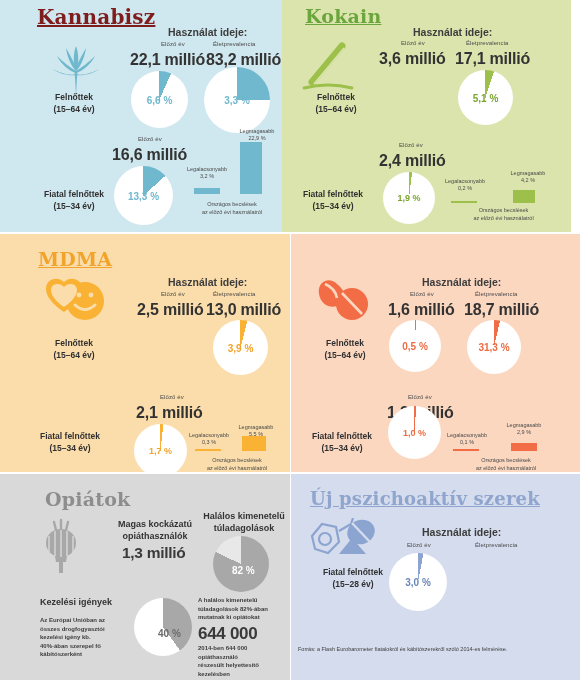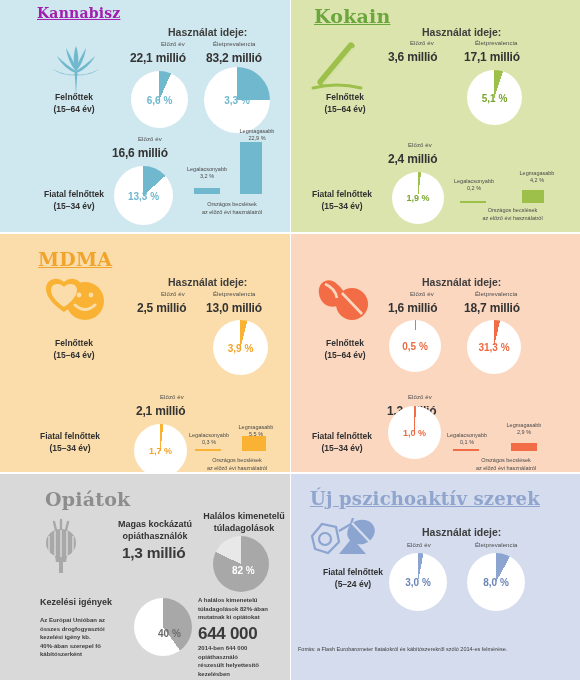--- a/index.html
+++ b/index.html
@@ -6,52 +6,52 @@
   body{
     width:580px;height:680px;overflow:hidden;
     background:#ffffff;
     font-family:"Liberation Sans",sans-serif;
     -webkit-font-smoothing:antialiased;
   }
   .sheet{position:relative;width:580px;height:680px;}
   .panel{position:absolute;box-sizing:border-box;overflow:hidden;}
   
   .p-cannabis{left:0;top:0;width:290px;height:232px;background:#cfe7ee;}
-  .p-cocaine{left:291px;top:0;width:289px;height:232px;background:#dbe4ad;padding-left:32px;}
+  .p-cocaine{left:282px;top:0;width:289px;height:232px;background:#dbe4ad;padding-left:32px;}
   .p-mdma{left:0;top:234px;width:290px;height:238px;background:#fbddab;}
   .p-amph{left:291px;top:234px;width:289px;height:238px;background:#fbd7c0;}
   .p-opiates{left:0;top:474px;width:290px;height:206px;background:#d9d9d9;}
   .p-nps{left:291px;top:474px;width:289px;height:206px;background:#d4dced;}
 
   .ptitle{
     position:absolute;
     font-family:"DejaVu Serif","Liberation Serif",serif;
     font-weight:bold;
     letter-spacing:.2px;
     white-space:nowrap;
   }
-  .t-cannabis{left:37px;top:5px;font-size:14px;color:#a21caf;text-decoration:underline;}
+  .t-cannabis{left:37px;top:5px;font-size:20px;color:#7f1d1d;text-decoration:underline;}
   .t-cocaine{left:23px;top:5px;font-size:19px;color:#6aa63c;text-decoration:underline;}
   .t-mdma{left:38px;top:14px;font-size:19px;color:#f2a42a;text-decoration:underline;}
   .t-amph{left:20px;top:14px;font-size:17px;color:#ee7350;text-decoration:underline;}
   .t-opiates{left:45px;top:14px;font-size:19px;color:#8d8d8d;}
   .t-nps{left:19px;top:14px;font-size:18px;color:#8fa5cd;text-decoration:underline;}
 
   .icon{position:absolute;}
 
   .hdr{
     position:absolute;font-size:10.5px;font-weight:bold;color:#3c3c3c;
     white-space:nowrap;
   }
   .sublbl{
     position:absolute;font-size:6px;color:#4a4a4a;white-space:nowrap;
     letter-spacing:.1px;
   }
   .bignum{
-    position:absolute;font-size:12px;font-weight:bold;color:#333333;
+    position:absolute;font-size:16px;font-weight:bold;color:#333333;
     white-space:nowrap;letter-spacing:-.2px;text-align:right;
   }
   .grplbl{
     position:absolute;font-size:8.5px;font-weight:bold;color:#303030;
     white-space:nowrap;text-align:center;line-height:12px;
   }
 
   
   .pie{position:absolute;border-radius:50%;}
   .pie .pv{
@@ -360,30 +360,27 @@
       </g>
       <g fill="#8ba4d0">
         <ellipse cx="55" cy="14" rx="14" ry="12" transform="rotate(-22 55 14)"></ellipse>
         <path d="M33 36 L46 20 L60 36 Z"></path>
       </g>
       <path d="M46 5 L64 24" stroke="#d4dced" stroke-width="2.4"></path>
     </svg>
 
     <div class="grplbl" style="left:12px;top:92px;width:100px">
       <span>Fiatal felnőttek</span><br>
-      <span>(5–24 év)</span>
+      <span>(15–28 év)</span>
     </div>
 
     <div class="hdr" style="left:131px;top:52px">Használat ideje:</div>
     <div class="sublbl" style="left:116px;top:68px">Előző év</div>
     <div class="sublbl" style="left:184px;top:68px">Életprevalencia</div>
 
     <div class="pie" style="left:98px;top:79px;width:58px;height:58px;background:conic-gradient(#8ba4d0 0 3.0%, #ffffff 3.0% 100%)">
       <span class="pv" style="color:#6c86b8">3,0 %</span>
     </div>
-    <div class="pie" style="left:176px;top:79px;width:58px;height:58px;background:conic-gradient(#8ba4d0 0 8.0%, #ffffff 8.0% 100%)">
-      <span class="pv" style="color:#6c86b8">8,0 %</span>
-    </div>
 
     <div class="source" style="left:7px;top:172px">Forrás: a Flash Eurobarometer fiatalokról és kábítószerekről szóló 2014-es felmérése.</div>
   </div>
 
 </div>
 
 </body></html>

